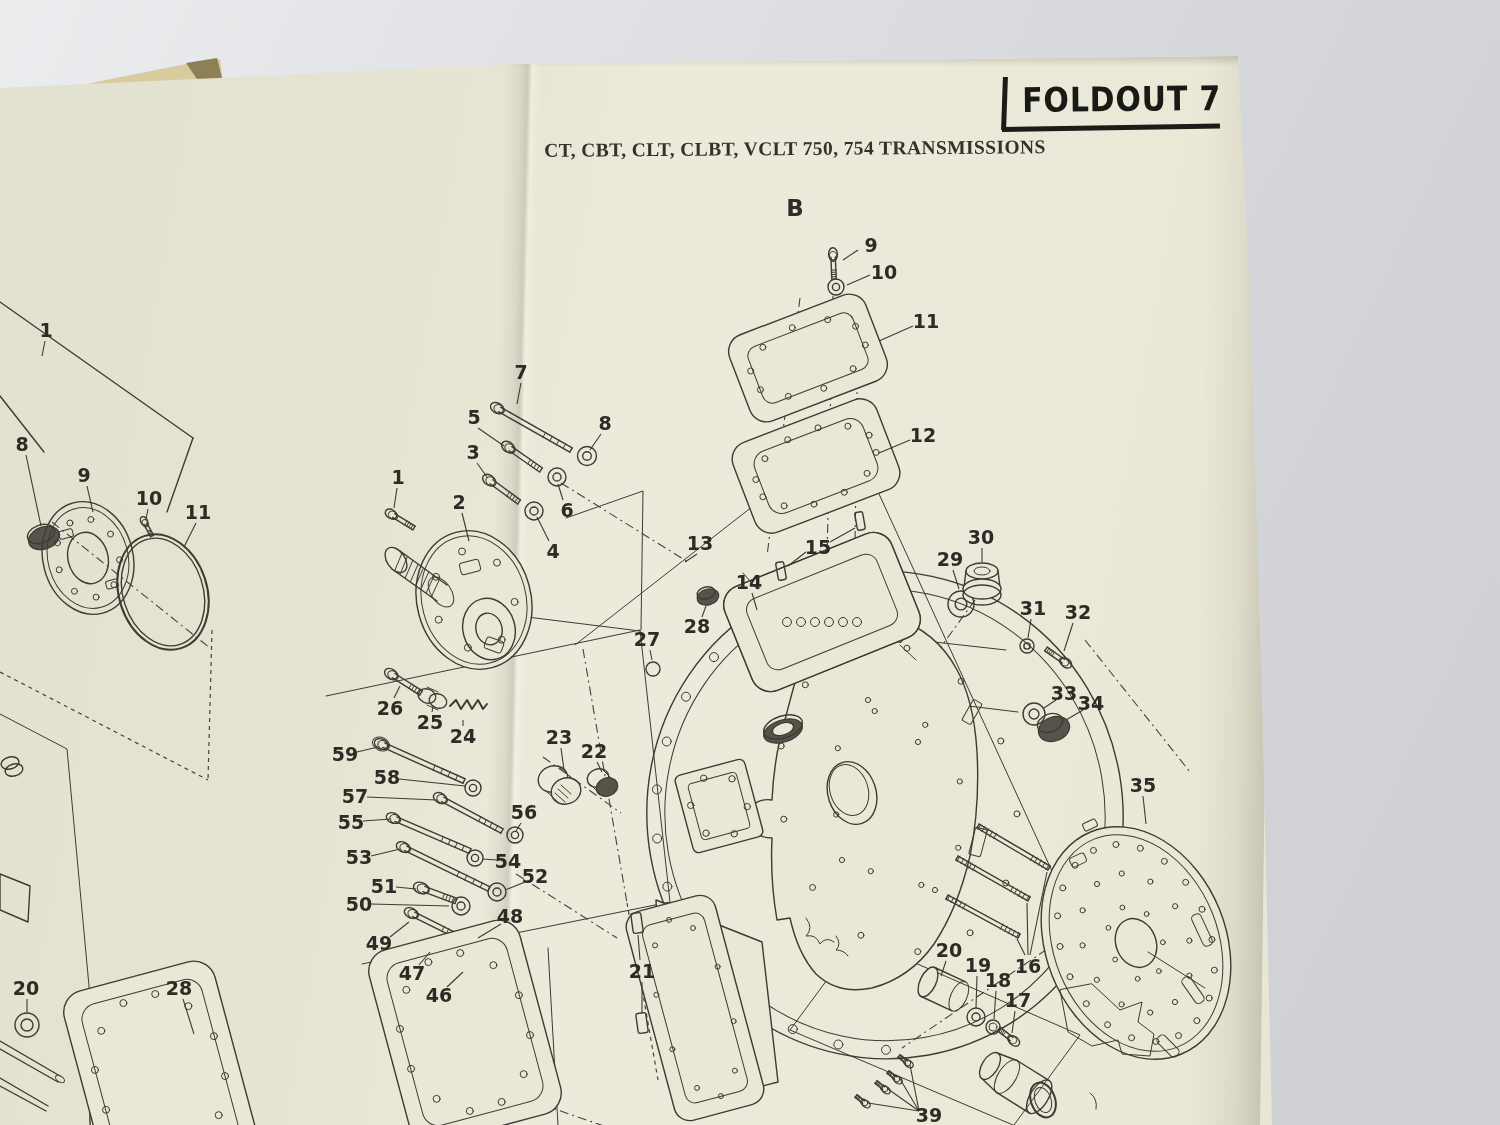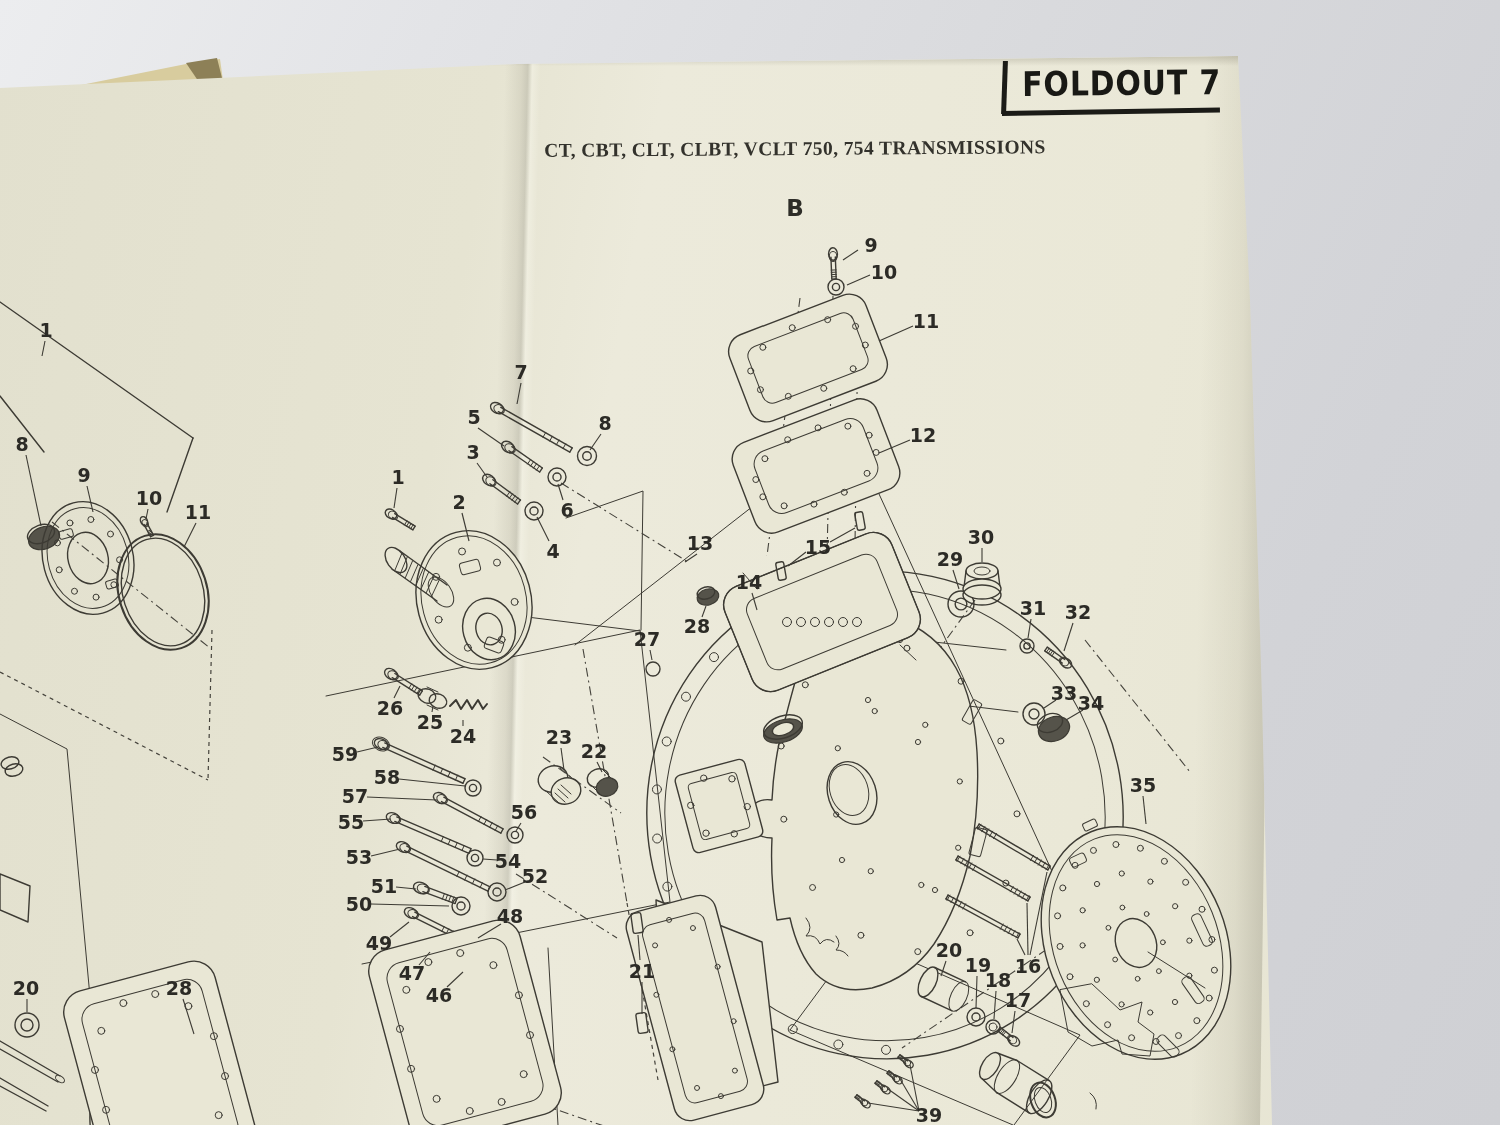--- a/index.html
+++ b/index.html
@@ -16,21 +16,21 @@
     background:linear-gradient(100deg,#e2e0ce 0%,#e6e4d2 30%,#eceadb 40%,#eae8d7 72%,#e5e3d1 100%);}
   .crease{position:absolute;left:505px;top:58px;width:46px;height:1130px;
     transform:rotate(1.4deg);transform-origin:left top;
     background:linear-gradient(90deg,rgba(90,85,65,0) 0%,rgba(90,85,65,.10) 36%,rgba(60,58,45,.16) 50%,rgba(255,255,246,.30) 60%,rgba(255,255,246,0) 78%);}
   .right-shade{position:absolute;left:1205px;top:50px;width:70px;height:1080px;
     transform:rotate(.8deg);transform-origin:left top;
     background:linear-gradient(90deg,rgba(120,115,90,0) 0%,rgba(120,115,90,.10) 60%,rgba(86,82,62,.22) 100%);}
   .top-shade{position:absolute;left:0;top:56px;width:1250px;height:10px;
     background:linear-gradient(180deg,rgba(110,106,86,.28),rgba(110,106,86,0));
     clip-path:polygon(0 32px,518px 8px,1238px 0,1238px 10px,0 42px);}
-  .foldout{position:absolute;left:1002px;top:60px;width:218px;height:56px;padding-left:8px;}
+  .foldout{position:absolute;left:1002px;top:76px;width:218px;height:56px;padding-left:8px;}
   .fo-vbar{position:absolute;left:0;top:1px;width:5px;height:53px;background:#1b1b17;transform:rotate(2deg);}
   .fo-hbar{position:absolute;left:0;bottom:0;width:218px;height:5px;background:#1b1b17;
     transform:rotate(-.9deg);transform-origin:left bottom;}
   .fo-text{position:absolute;left:20px;top:4px;white-space:nowrap;
     font:700 34px "DejaVu Sans",sans-serif;letter-spacing:1px;color:#191915;
     transform:scaleX(.88) rotate(-.5deg);transform-origin:left top;}
   .title{position:absolute;left:470px;top:138px;width:650px;text-align:center;white-space:nowrap;
     font:700 19.5px "Liberation Serif",serif;letter-spacing:.4px;color:#33322c;transform:rotate(-.4deg);}
   .sec{position:absolute;left:775px;top:195px;width:40px;text-align:center;
     font:700 23px "DejaVu Sans",sans-serif;color:#2e2d28;}

